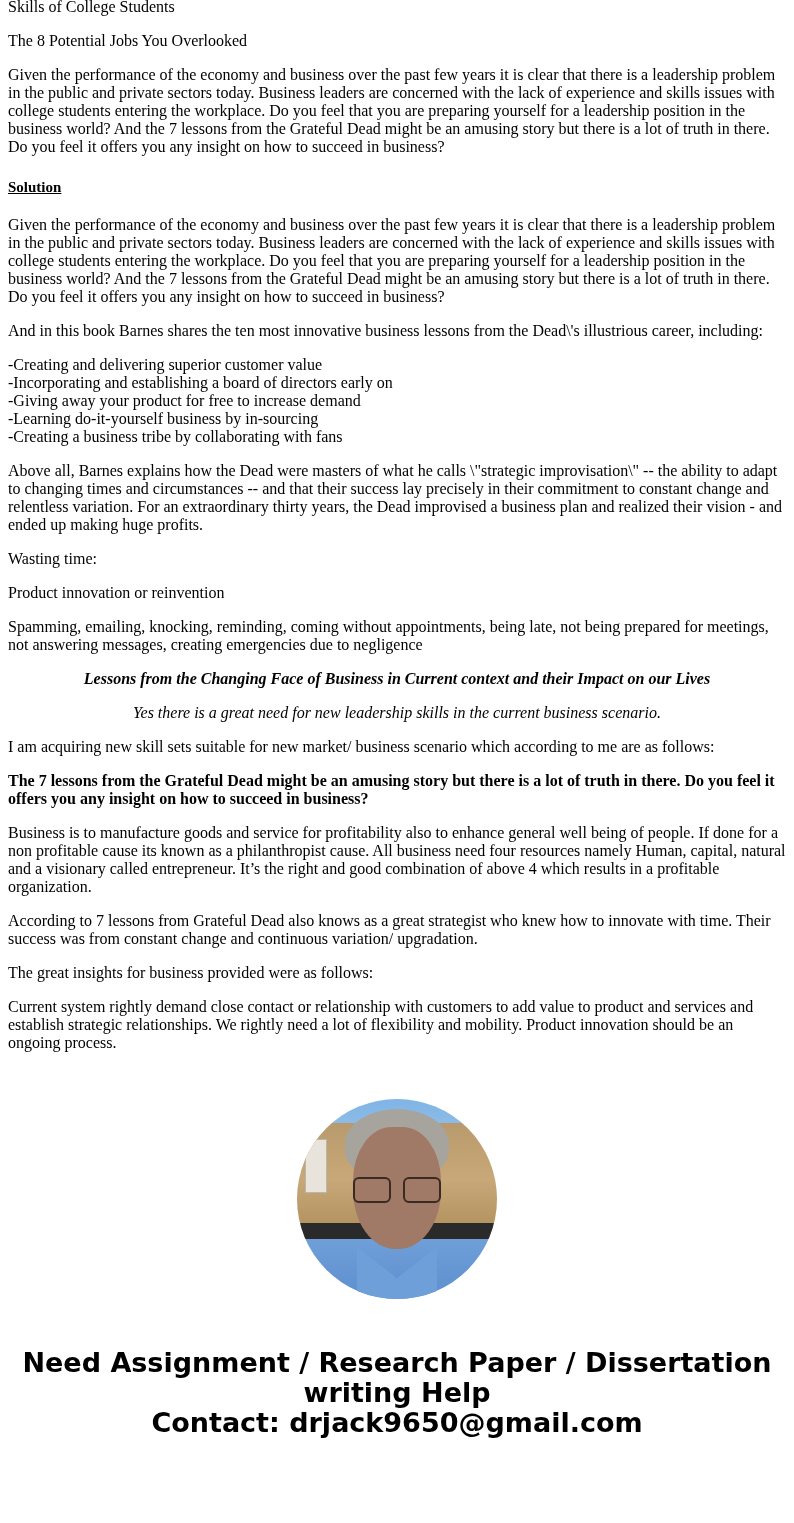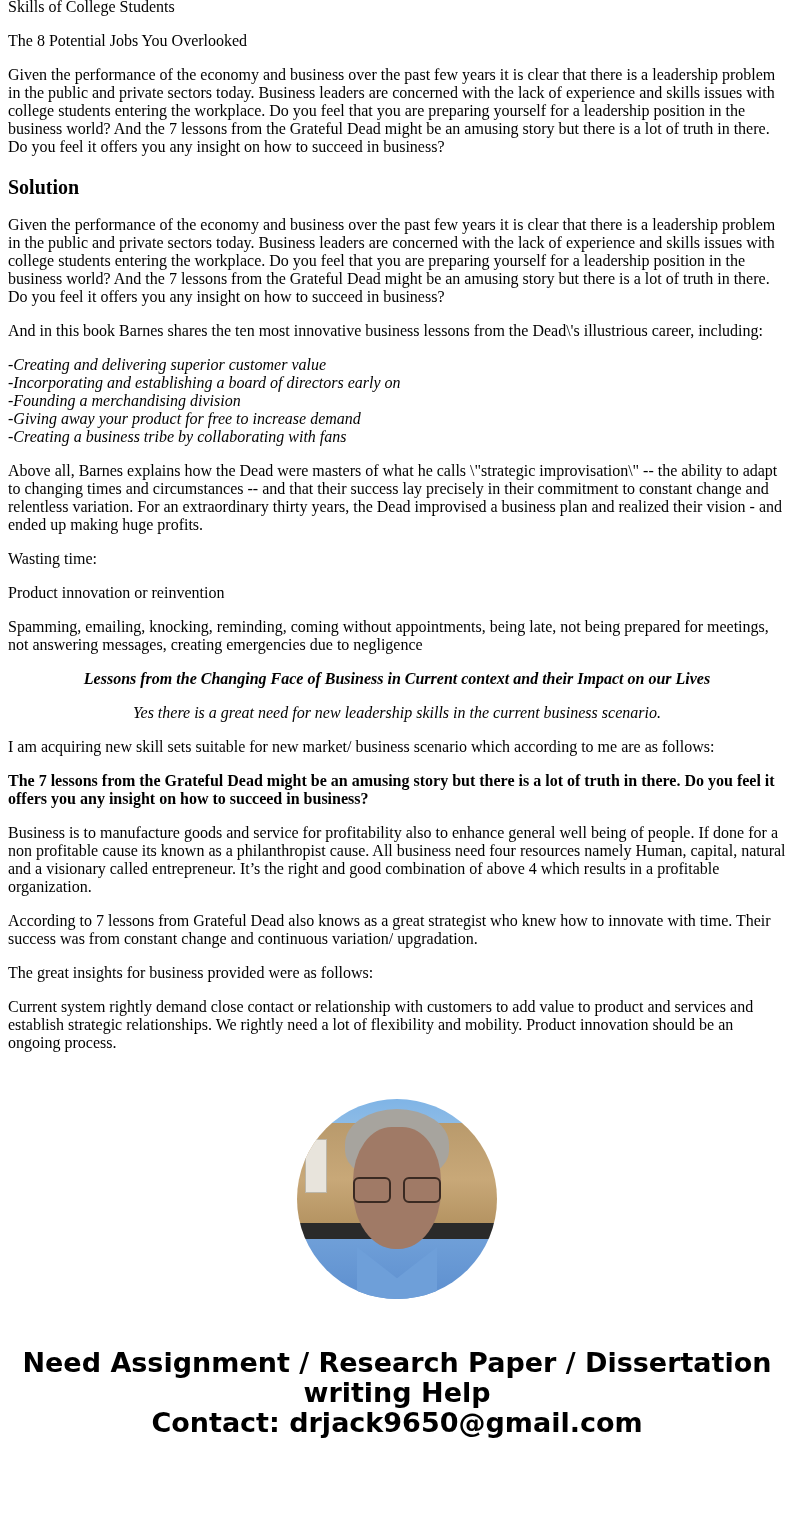--- a/index.html
+++ b/index.html
@@ -8,26 +8,27 @@
       font-family: "Liberation Serif", "DejaVu Serif", serif;
       font-size: 16px;
       line-height: 18px;
       color: #000000;
     }
     .content { padding: 0 8px; margin-top: -2px; }
     p { margin: 0 0 16px 0; }
     .bold { font-weight: bold; }
     .italic { font-style: italic; text-align: center; }
     h3.solution {
-      font-size: 20px;
+      font-size: 15px;
       font-weight: bold;
       margin: 20px 0 18px 0;
       line-height: 22px;
+      text-decoration: underline;
     }
-    .list-block { margin: 16px 0 16px 0; font-style: italic; }
+    .list-block { margin: 16px 0 16px 0; }
     .list-block div { line-height: 18px; }
     .avatar-wrap {
       display: flex;
       justify-content: center;
       margin-top: 47px;
     }
     .avatar {
       width: 200px; height: 200px;
       border-radius: 50%;
       overflow: hidden;
@@ -78,22 +79,22 @@
   <p>Given the performance of the economy and business over the past few years it is clear that there is a leadership problem in the public and private sectors today. Business leaders are concerned with the lack of experience and skills issues with college students entering the workplace. Do you feel that you are preparing yourself for a leadership position in the business world? And the 7 lessons from the Grateful Dead might be an amusing story but there is a lot of truth in there. Do you feel it offers you any insight on how to succeed in business?</p>
 
   <h3 class="solution">Solution</h3>
 
   <p>Given the performance of the economy and business over the past few years it is clear that there is a leadership problem in the public and private sectors today. Business leaders are concerned with the lack of experience and skills issues with college students entering the workplace. Do you feel that you are preparing yourself for a leadership position in the business world? And the 7 lessons from the Grateful Dead might be an amusing story but there is a lot of truth in there. Do you feel it offers you any insight on how to succeed in business?</p>
   <p>And in this book Barnes shares the ten most innovative business lessons from the Dead\'s illustrious career, including:</p>
 
   <div class="list-block">
     <div>-Creating and delivering superior customer value</div>
     <div>-Incorporating and establishing a board of directors early on</div>
-    <div>-Founding a merchandising division</div>
     <div>-Giving away your product for free to increase demand</div>
+    <div>-Learning do-it-yourself business by in-sourcing</div>
     <div>-Creating a business tribe by collaborating with fans</div>
   </div>
 
   <p>Above all, Barnes explains how the Dead were masters of what he calls \"strategic improvisation\" -- the ability to adapt to changing times and circumstances -- and that their success lay precisely in their commitment to constant change and relentless variation. For an extraordinary thirty years, the Dead improvised a business plan and realized their vision - and ended up making huge profits.</p>
   <p>Wasting time:</p>
   <p>Product innovation or reinvention</p>
   <p>Spamming, emailing, knocking, reminding, coming without appointments, being late, not being prepared for meetings, not answering messages, creating emergencies due to negligence</p>
   <p class="bold italic">Lessons from the Changing Face of Business in Current context and their Impact on our Lives</p>
   <p class="italic">Yes there is a great need for new leadership skills in the current business scenario.</p>
   <p>I am acquiring new skill sets suitable for new market/ business scenario which according to me are as follows:</p>

